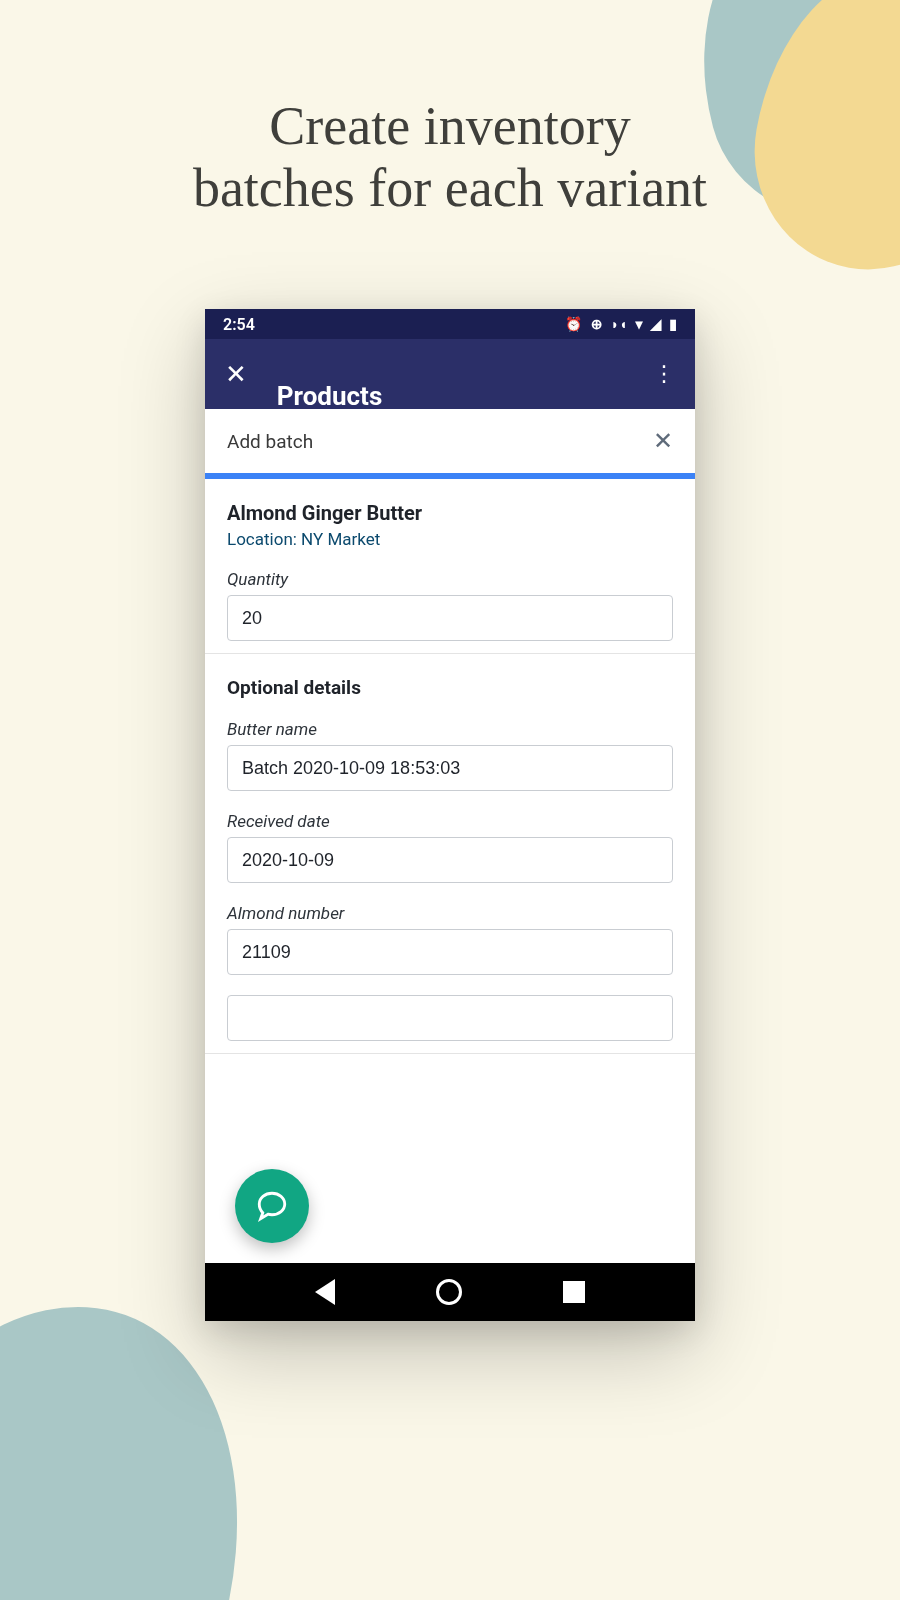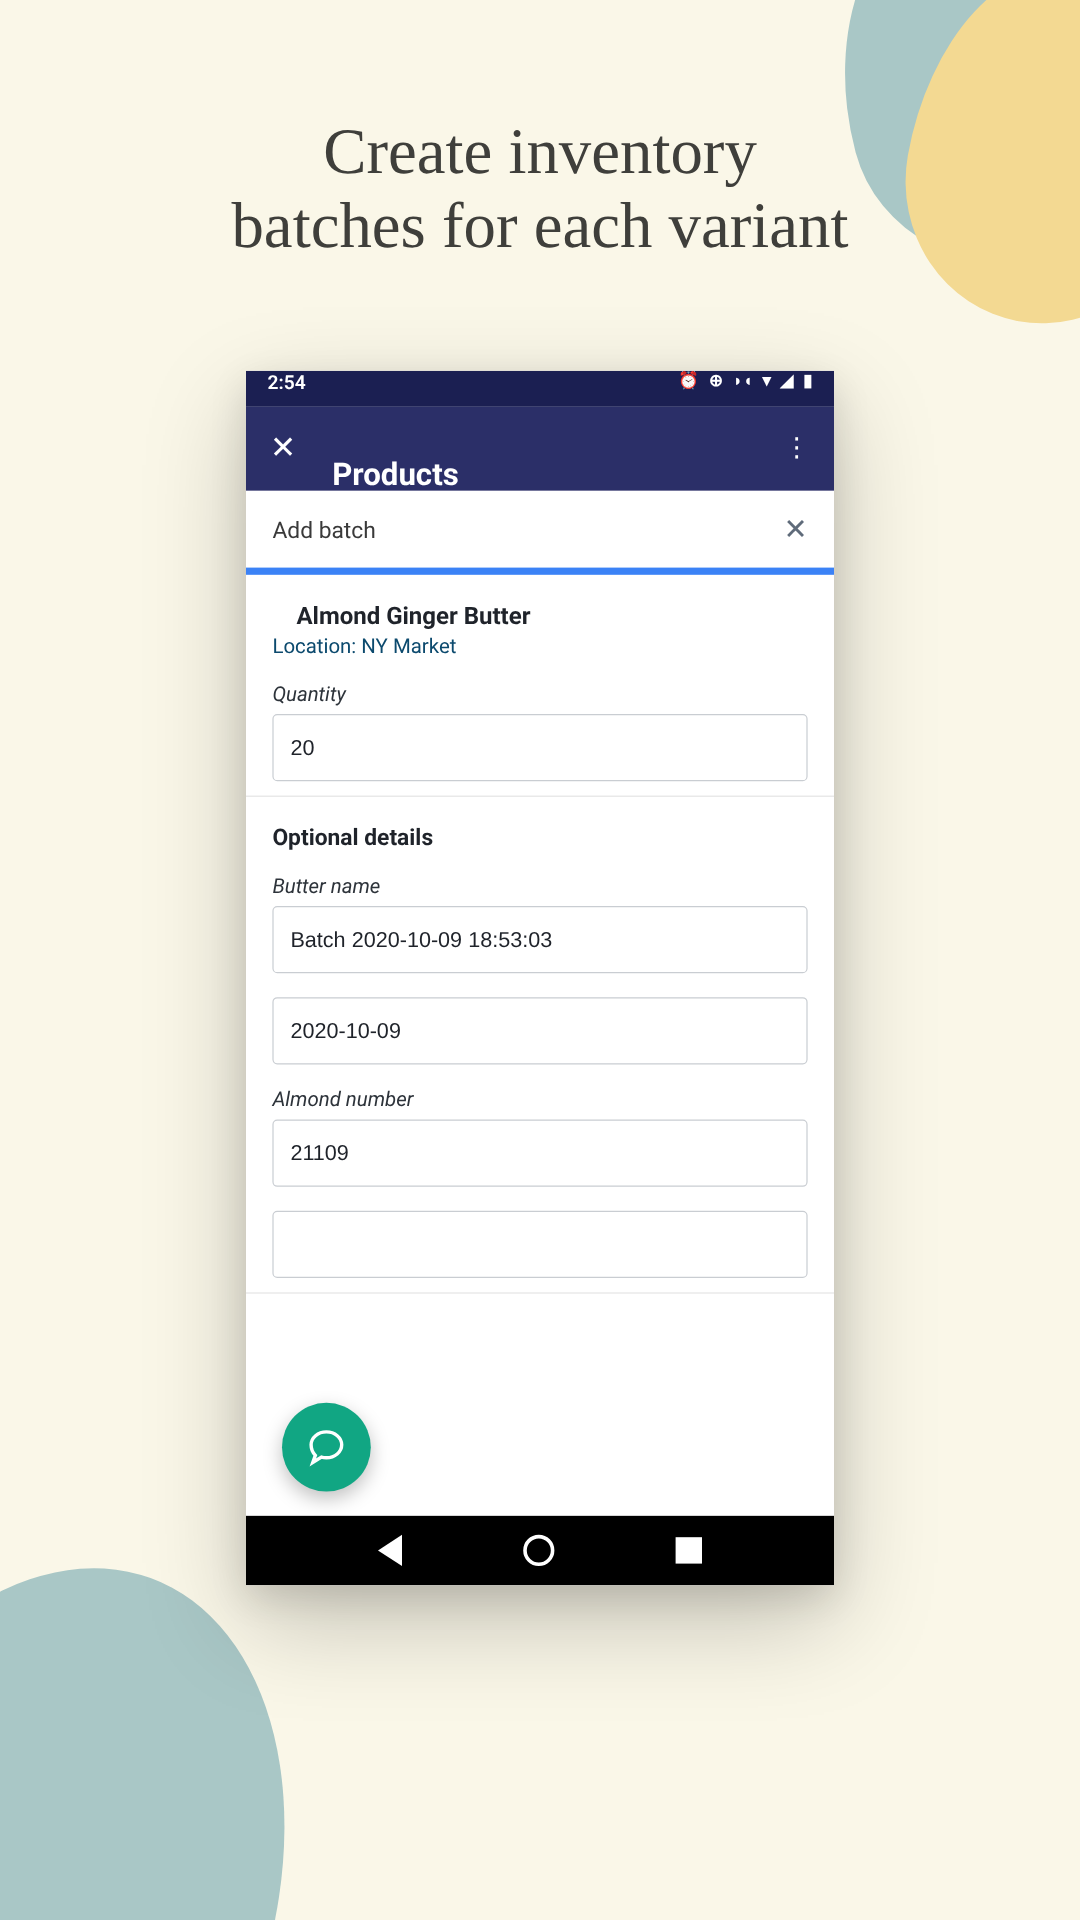--- a/index.html
+++ b/index.html
@@ -64,21 +64,21 @@
     flex-direction: column;
     overflow: hidden;
   }
 
   
   .status-bar {
     height: 30px;
     background: #1b1f52;
     color: #fff;
     display: flex;
-    align-items: flex-start;
+    align-items: center;
     justify-content: space-between;
     padding: 0 18px;
     font-size: 16px;
     font-weight: 600;
   }
   .status-icons { display: flex; gap: 8px; align-items: center; font-size: 14px; }
 
   
   .app-bar {
     height: 70px;
@@ -131,21 +131,20 @@
   .section {
     padding: 22px 22px 12px;
     border-bottom: 1px solid #e4e4e4;
   }
   .section:last-of-type { border-bottom: none; padding-bottom: 40px; }
 
   .product-title {
     font-size: 20px;
     font-weight: 700;
     color: #1f232a;
-    margin-left: 20px;
   }
   .location {
     color: #0c4a6e;
     font-size: 17px;
     margin-top: 4px;
   }
   .opt-heading {
     font-size: 19px;
     font-weight: 700;
     color: #1f232a;
@@ -155,21 +154,21 @@
   .field { margin-top: 20px; }
   .field label {
     display: block;
     font-size: 17px;
     color: #2d333a;
     margin-bottom: 6px;
     font-style: italic;
   }
   .field input {
     width: 100%;
-    height: 56px;
+    height: 46px;
     border: 1px solid #c9cdd2;
     border-radius: 4px;
     padding: 0 14px;
     font-size: 18px;
     color: #1f232a;
     background: #fff;
   }
 
   
   .fab {
@@ -263,20 +262,21 @@
 
     <div class="section">
       <div class="opt-heading">Optional details</div>
 
       <div class="field">
         <label>Butter name</label>
         <input type="text" value="Batch 2020-10-09 18:53:03" style="">
       </div>
 
       <div class="field">
+        <label>Received date</label>
         <input type="text" value="2020-10-09" style="">
       </div>
 
       <div class="field">
         <label>Almond number</label>
         <input type="text" value="21109" style="">
       </div>
 
       <div class="field">
         <label></label>

